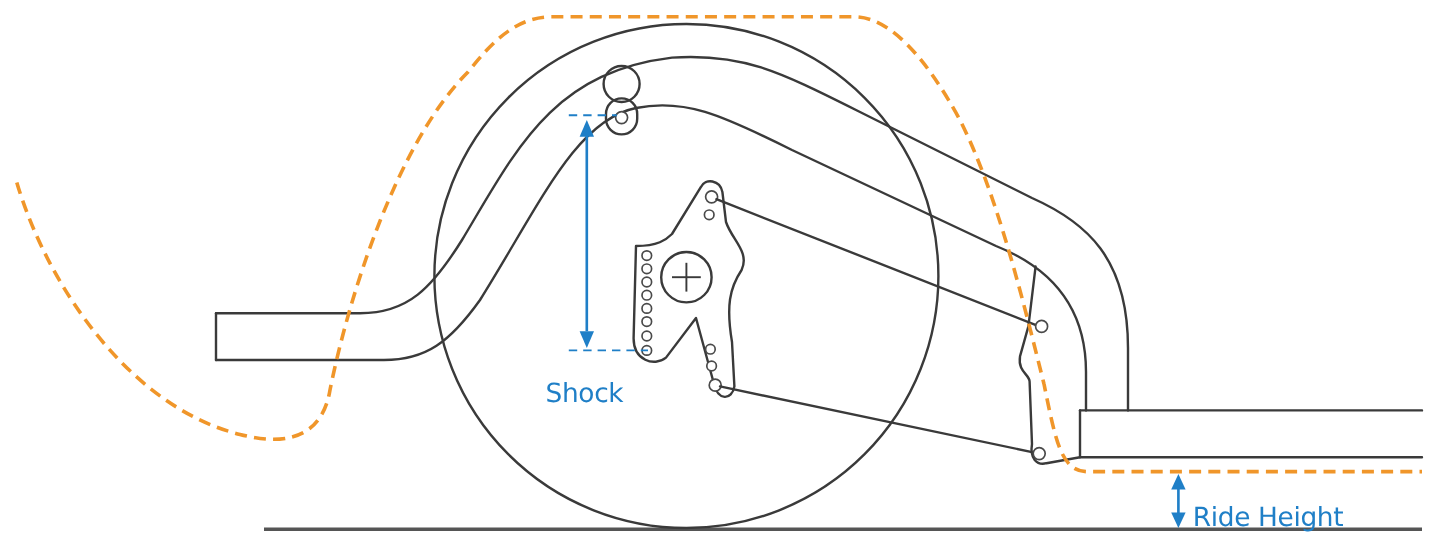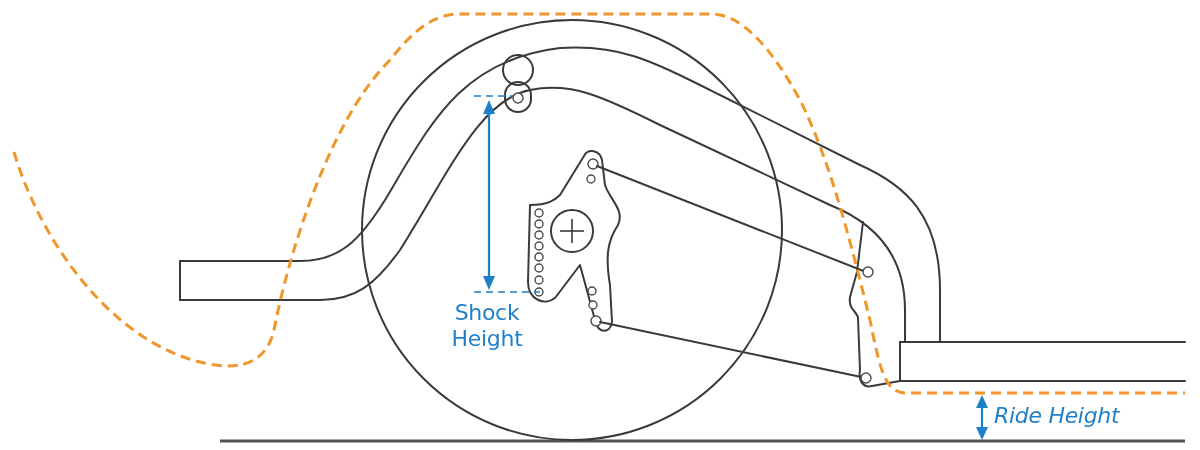--- a/index.html
+++ b/index.html
@@ -28,23 +28,24 @@
     .blue-line { fill: none; stroke: #1f7fc7; stroke-width: 2.2; }
     .blue-fill { fill: #1f7fc7; stroke: none; }
     .label {
       position: absolute;
       color: #1f7fc7;
       font-family: "DejaVu Sans", sans-serif;
       font-size: 22px;
       line-height: 26px;
       text-align: center;
       letter-spacing: -0.3px;
+      margin-top: 16px;
     }
     #shock-label { left: 432px; top: 300px; width: 110px; }
-    #ride-label { left: 994px; top: 403px; text-align: left; white-space: nowrap; font-style: italic; }
+    #ride-label { left: 994px; top: 403px; text-align: left; white-space: nowrap; }
   </style>
 </head>
 <body>
 
 <svg id="diagram" viewBox="0 0 1200 450">
 
   <line x1="220" y1="441" x2="1185" y2="441" stroke="#555" stroke-width="3"></line>
 
   <circle cx="572" cy="230" r="210" class="ink"></circle>
 
@@ -110,16 +111,15 @@
 
   <g>
     <line class="blue-line" x1="982" y1="405" x2="982" y2="428"></line>
     <polygon class="blue-fill" points="982,395 976,408 988,408"></polygon>
     <polygon class="blue-fill" points="982,440 976,427 988,427"></polygon>
   </g>
 </svg>
 
 <div id="shock-label" class="label">
   <div>Shock</div>
-  <div>Height</div>
 </div>
 
 <div id="ride-label" class="label">Ride Height</div>
 
 </body></html>

